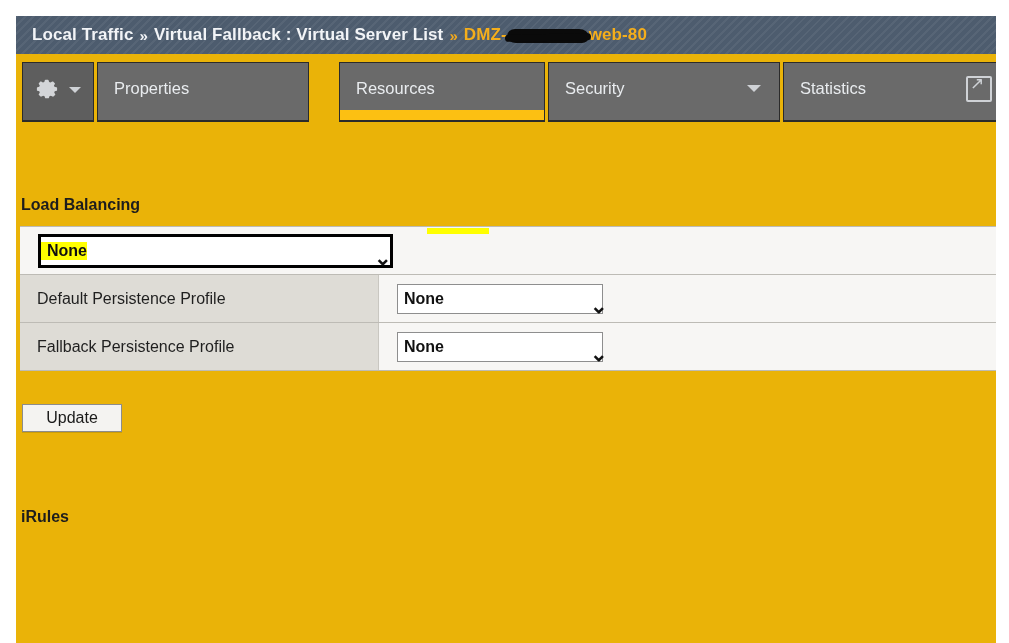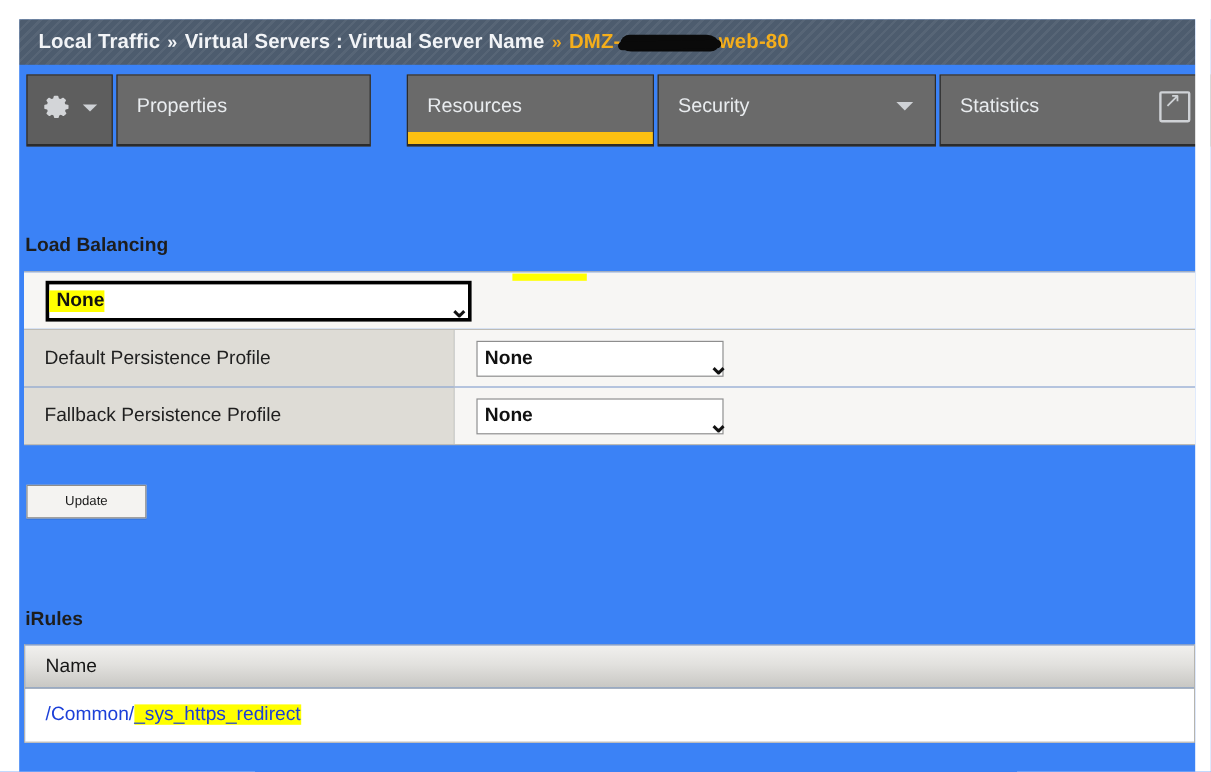--- a/index.html
+++ b/index.html
@@ -14,21 +14,21 @@
     overflow: hidden;
     position: relative;
   }
 
   
   #page {
     position: absolute;
     left: 0; top: 0;
     width: 1009px;
     height: 643px;
-    background: #3b82f6;
+    background: #eab308;
   }
   
   .gutter-left  { position:absolute; left:0;   top:0;  width:16px;  height:643px; background:#ffffff; z-index:6;}
   .gutter-right { position:absolute; left:996px; top:0; width:13px;  height:643px; background:#ffffff; z-index:6;}
   .gutter-top   { position:absolute; left:0;   top:0;  width:1009px; height:16px; background:#ffffff; z-index:7;}
 
   
   #breadcrumb-bar {
     position: absolute;
     left: 16px; top: 16px;
@@ -247,21 +247,21 @@
   }
 
   
   #update-button {
     position: absolute;
     left: 22px; top: 404px;
     width: 100px; height: 28px;
     background: #f4f3f1;
     border: 1px solid #8c8c8c;
     box-shadow: 0 1px 0 rgba(0,0,0,0.12);
-    font-size: 11px;
+    font-size: 16px;
     color: #1a1a1a;
     display: flex;
     align-items: center;
     justify-content: center;
     box-sizing: border-box;
     cursor: pointer;
     z-index: 2;
   }
 
   
@@ -303,21 +303,21 @@
   .ir-link .hl { background: #ffff00; color: #1b3fd8; }
 </style>
 </head>
 <body>
 
 <div id="page">
 
   <div id="breadcrumb-bar">
     <span class="bc-text bc-white">Local Traffic</span>
     <span class="bc-text bc-sep">»</span>
-    <span class="bc-text bc-white">Virtual Servers : Virtual Server Name</span>
+    <span class="bc-text bc-white">Virtual Fallback : Virtual Server List</span>
     <span class="bc-text bc-sep-amber">»</span>
     <span class="bc-text bc-amber">DMZ-</span>
       <span class="redaction"></span>
       <span class="bc-text bc-amber">web-80</span>
   </div>
 
   <div id="tabstrip">
 
     <div class="tab tab-gear">
       <span class="gear-wrap">
@@ -382,23 +382,17 @@
           <span class="sel-arrow"></span>
         </div>
       </div>
     </div>
   </div>
 
   <div id="update-button">Update</div>
 
   <div class="section-heading" id="heading-irules">iRules</div>
 
-  <div id="irules-table">
-    <div class="ir-header">Name</div>
-    <div class="ir-row">
-      <span class="ir-link"><span>/Common/</span><span class="hl">_sys_https_redirect</span></span>
-    </div>
-  </div>
 
   <div class="gutter-left"></div>
   <div class="gutter-right"></div>
   <div class="gutter-top"></div>
 </div>
 
 </body></html>

